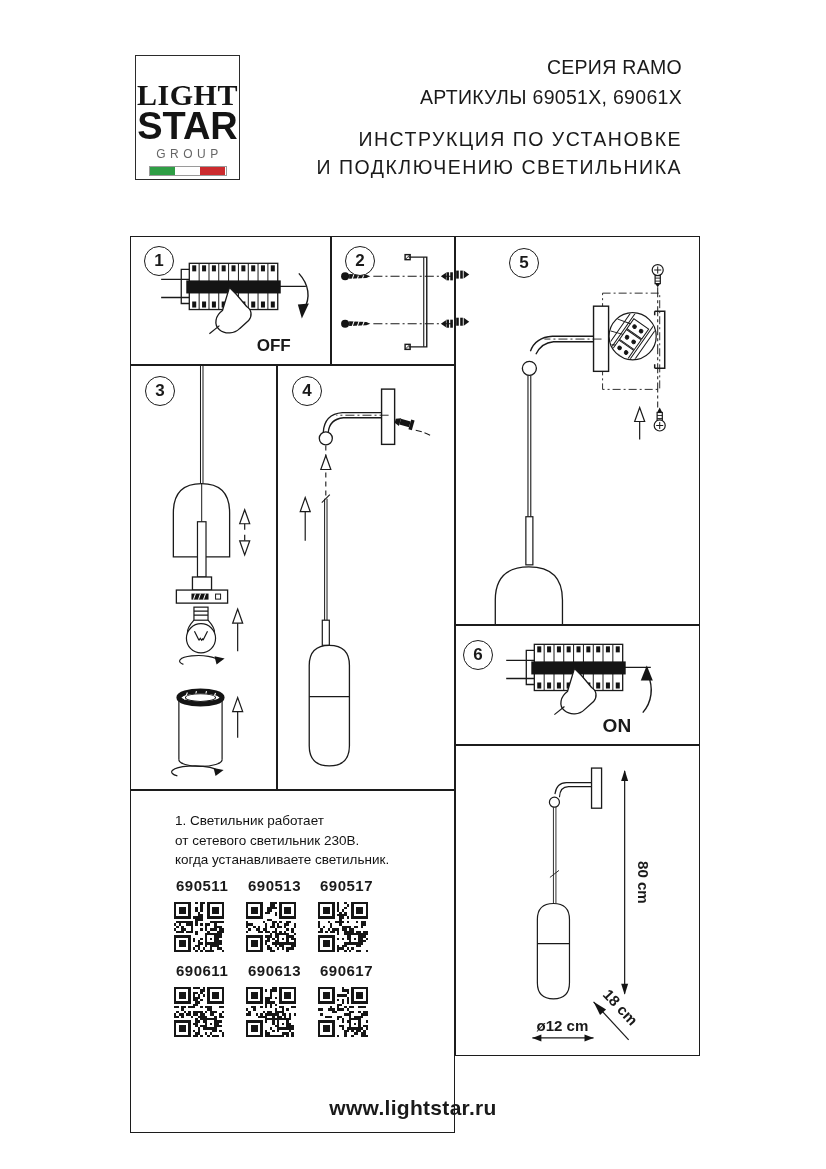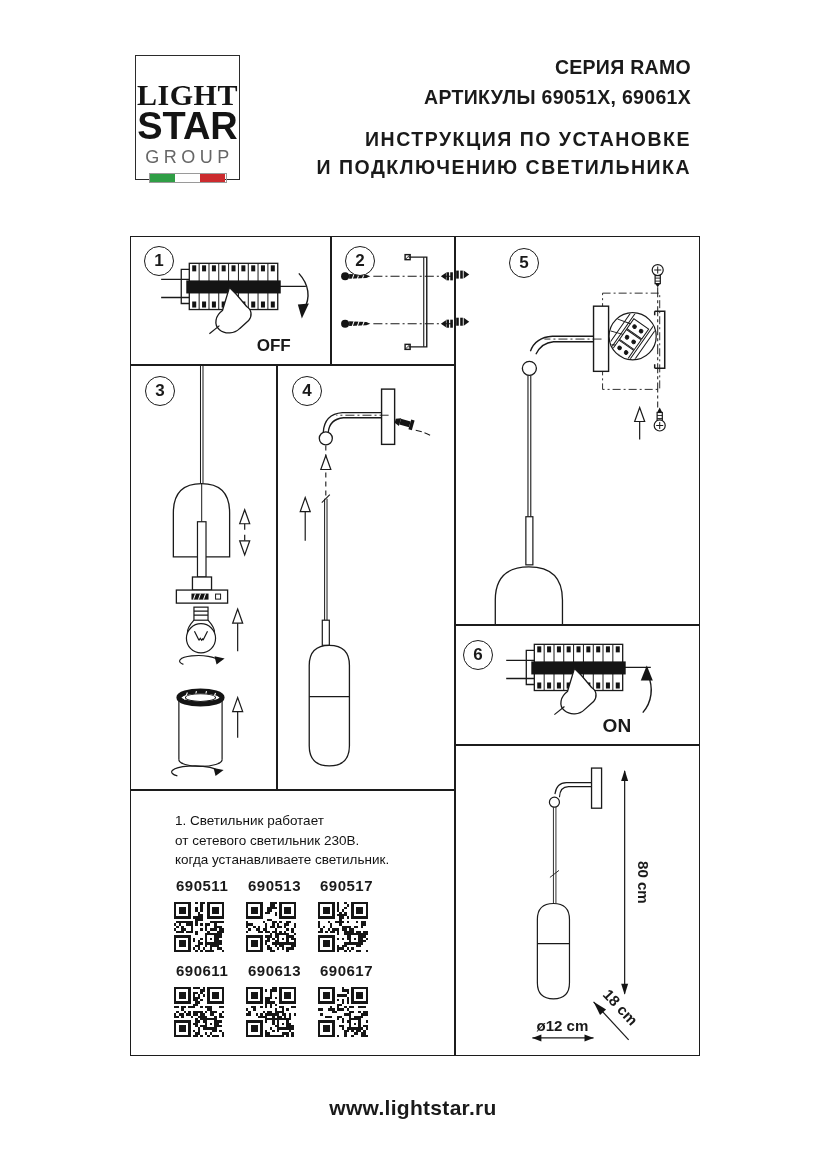--- a/index.html
+++ b/index.html
@@ -9,24 +9,24 @@
     font-family:"Liberation Sans", sans-serif; color:#1a1a1a;
     overflow:hidden;
   }
   
   .logo {
     position:absolute; left:135px; top:55px; width:105px; height:125px;
     border:1.5px solid #2b2b2b; text-align:center; padding-top:13px; background:#fff;
   }
   .logo-light { font-family:"Liberation Serif", serif; font-weight:bold; font-size:30px; line-height:28px; letter-spacing:.5px; color:#141414;margin-top:12px;}
   .logo-star  { font-family:Liberation Sans, sans-serif; font-weight:bold; font-size:38px; line-height:35px; color:#141414;}
-  .logo-group { font-size:18px; letter-spacing:4.5px; color:#666; margin-top:3px; text-indent:4px; }
+  .logo-group { font-size:12px; letter-spacing:4.5px; color:#666; margin-top:3px; text-indent:4px; }
   .logo-flag  { width:78px; height:10px; margin:5px auto 0; display:flex; border:1px solid #9a9a9a; }
   .logo-flag span { flex:1; }
-  .title { position:absolute; top:52px; right:135px; text-align:right; font-weight:bold; }
+  .title { position:absolute; top:52px; right:144px; text-align:right; font-weight:normal; }
   .t1 { font-size:19.5px; line-height:30px; letter-spacing:.3px; }
   .t2 { font-size:19.5px; line-height:28px; letter-spacing:1.5px; }
   .tgap { height:13px; }
   
   .panel { position:absolute; border:1.4px solid #1c1c1c; background:#fff; }
   .pnum {
     position:absolute; width:30px; height:30px; border:1.4px solid #1c1c1c; border-radius:50%;
     display:flex; align-items:center; justify-content:center;
     font-weight:bold; font-size:17px; background:#fff; z-index:2;
   }
@@ -299,21 +299,21 @@
   <svg class="draw" viewBox="0 0 242 117">
     <use href="#breaker" x="78" y="18"></use>
     <text x="146" y="105" font-size="19" font-weight="bold" fill="#1a1a1a">ON</text>
     <g>
       <path d="M186,86 C195,76 197,61 191,48" fill="none" stroke="#1a1a1a" stroke-width="1.4"></path>
       <path d="M184,54 L190,39 L196,54 Z" fill="#141414"></path>
     </g>
   </svg>
 </div>
 
-<div class="panel" style="left:130px;top:790px;width:325px;height:266px">
+<div class="panel" style="left:130px;top:790px;width:325px;height:343px">
   <div class="note-text">
     <div>1. Светильник работает</div>
     <div>от сетевого светильник 230В.</div>
     <div>когда устанавливаете светильник.</div>
   </div>
   <span class="art" style="left:45px;top:86px">690511</span>
   <span class="art" style="left:117px;top:86px">690513</span>
   <span class="art" style="left:189px;top:86px">690517</span>
   <div class="qr" style="left:43px;top:111px"><svg viewBox="0 0 21 21" xmlns="http://www.w3.org/2000/svg">
         <rect x="9" y="0" width="1" height="1" fill="#161616"></rect>

